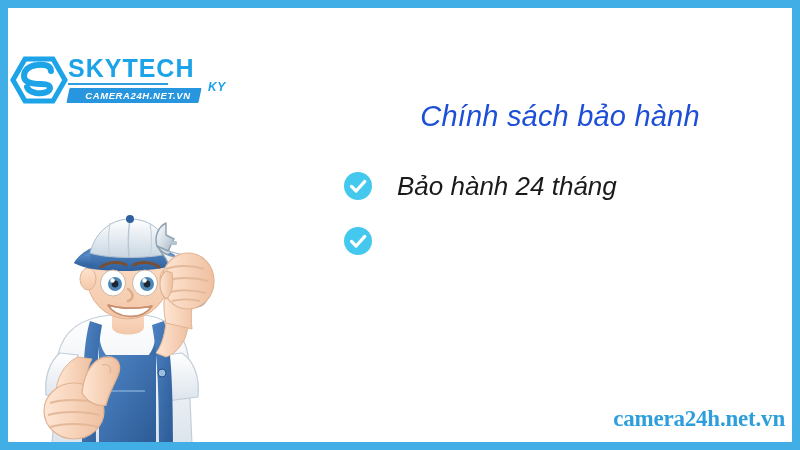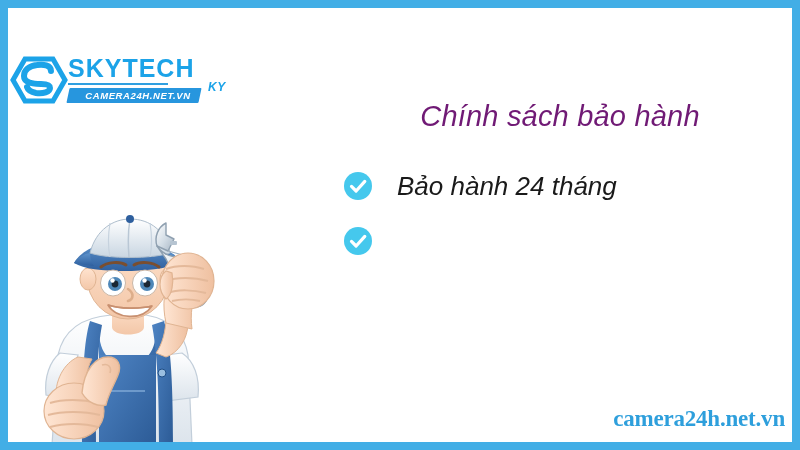--- a/index.html
+++ b/index.html
@@ -108,21 +108,21 @@
 
   
   .title {
     position: absolute;
     left: 340px;
     top: 100px;
     width: 440px;
     text-align: center;
     font-size: 29px;
     font-style: italic;
-    color: #701a75;
+    color: #1d4ed8;
     font-family: "Liberation Sans", sans-serif;
     letter-spacing: 0.2px;
   }
 
   
   .feature-list {
     position: absolute;
     left: 344px;
     top: 168px;
     width: 440px;

